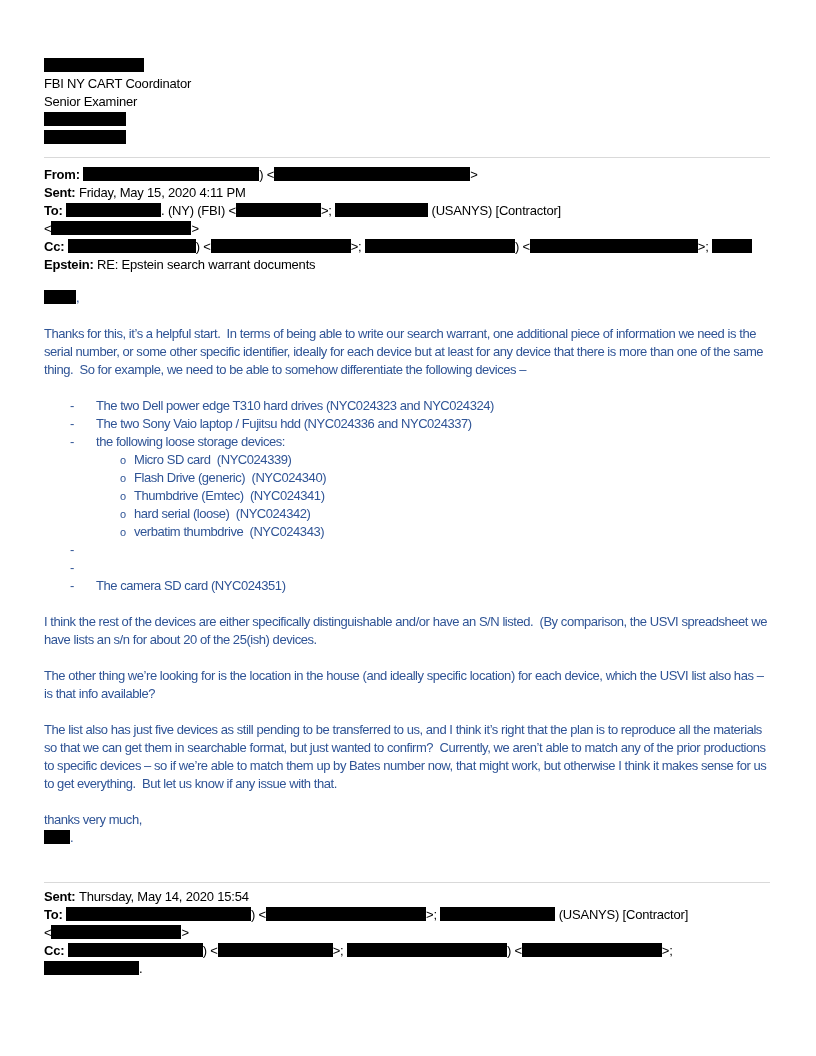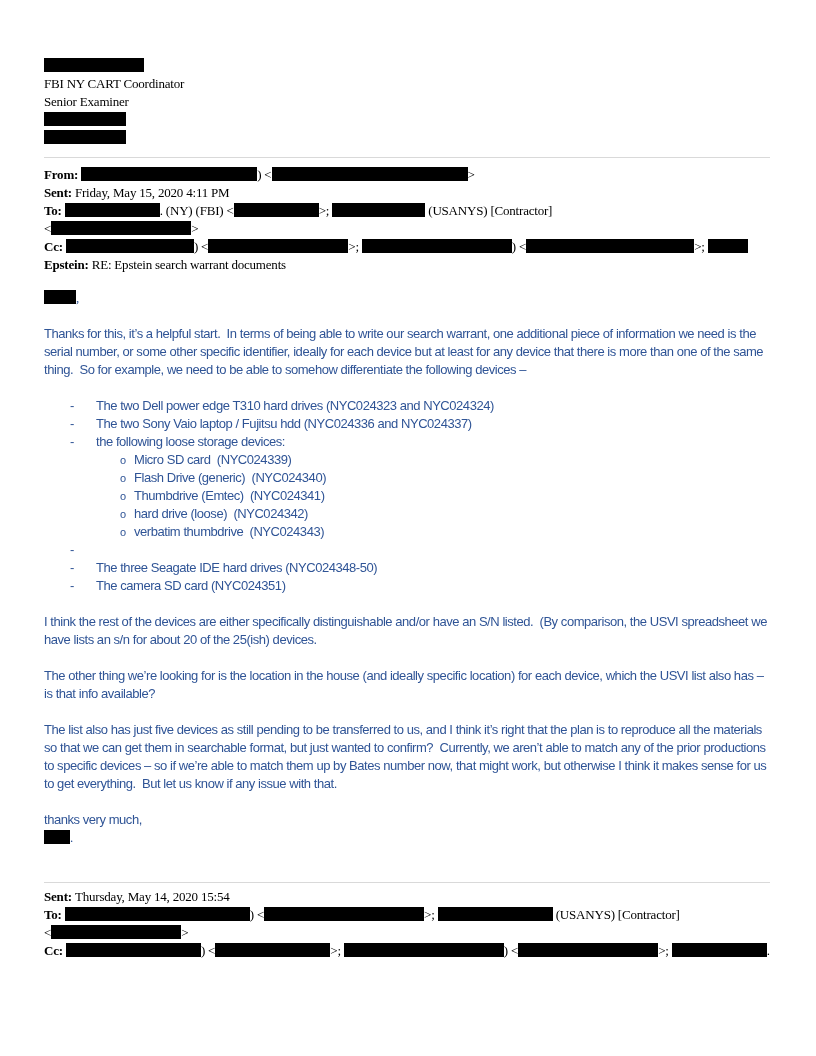--- a/index.html
+++ b/index.html
@@ -10,21 +10,21 @@
     margin:0 auto;
     background:#ffffff;
     font-family:"Liberation Sans","DejaVu Sans",sans-serif;
     font-size:13px; color:#000;
     letter-spacing:-0.2px;
     padding:57px 46px 0 44px;
     overflow:hidden;
   }
   .sig { line-height:16.5px; }
   .sig .hline { min-height:16.5px; }
-  .hline { line-height:18px; min-height:18px;font-family:Liberation Serif, serif; }
+  .hline { line-height:18px; min-height:18px; }
   .lbl { font-weight:bold; }
   .txt { white-space:pre-wrap; }
   .redact { display:inline-block; height:14px; background:#000; vertical-align:-2px; }
   .divider { border:0; border-top:1px solid #d9d9d9; height:0; }
   .divider.first { margin:10px 0 8px 0; }
   .divider.second { margin:35px 0 5px 0; }
   .email-body { color:#2f5496; letter-spacing:-0.45px; }
   .email-body p { margin:18px 0 0 0; line-height:18px; white-space:pre-wrap; }
   .greeting { margin-top:15px; }
   .device-list { margin-top:18px; }
@@ -88,32 +88,31 @@
         <div class="li lvl2">
           <span class="marker">o</span>
           <span class="litext">Flash Drive (generic)  (NYC024340)</span>
         </div>
         <div class="li lvl2">
           <span class="marker">o</span>
           <span class="litext">Thumbdrive (Emtec)  (NYC024341)</span>
         </div>
         <div class="li lvl2">
           <span class="marker">o</span>
-          <span class="litext">hard drive (loose)  (NYC024342)</span>
+          <span class="litext">hard serial (loose)  (NYC024342)</span>
         </div>
         <div class="li lvl2">
           <span class="marker">o</span>
           <span class="litext">verbatim thumbdrive  (NYC024343)</span>
         </div>
         <div class="li lvl1">
           <span class="marker">-</span>
         </div>
         <div class="li lvl1">
           <span class="marker">-</span>
-          <span class="litext">The three Seagate IDE hard drives (NYC024348-50)</span>
         </div>
         <div class="li lvl1">
           <span class="marker">-</span>
           <span class="litext">The camera SD card (NYC024351)</span>
         </div>
       </div>
 
     <p>I think the rest of the devices are either specifically distinguishable and/or have an S/N listed.  (By comparison, the USVI spreadsheet we have lists an s/n for about 20 of the 25(ish) devices.</p>
 
     <p>The other thing we’re looking for is the location in the house (and ideally specific location) for each device, which the USVI list also has – is that info available?</p>

